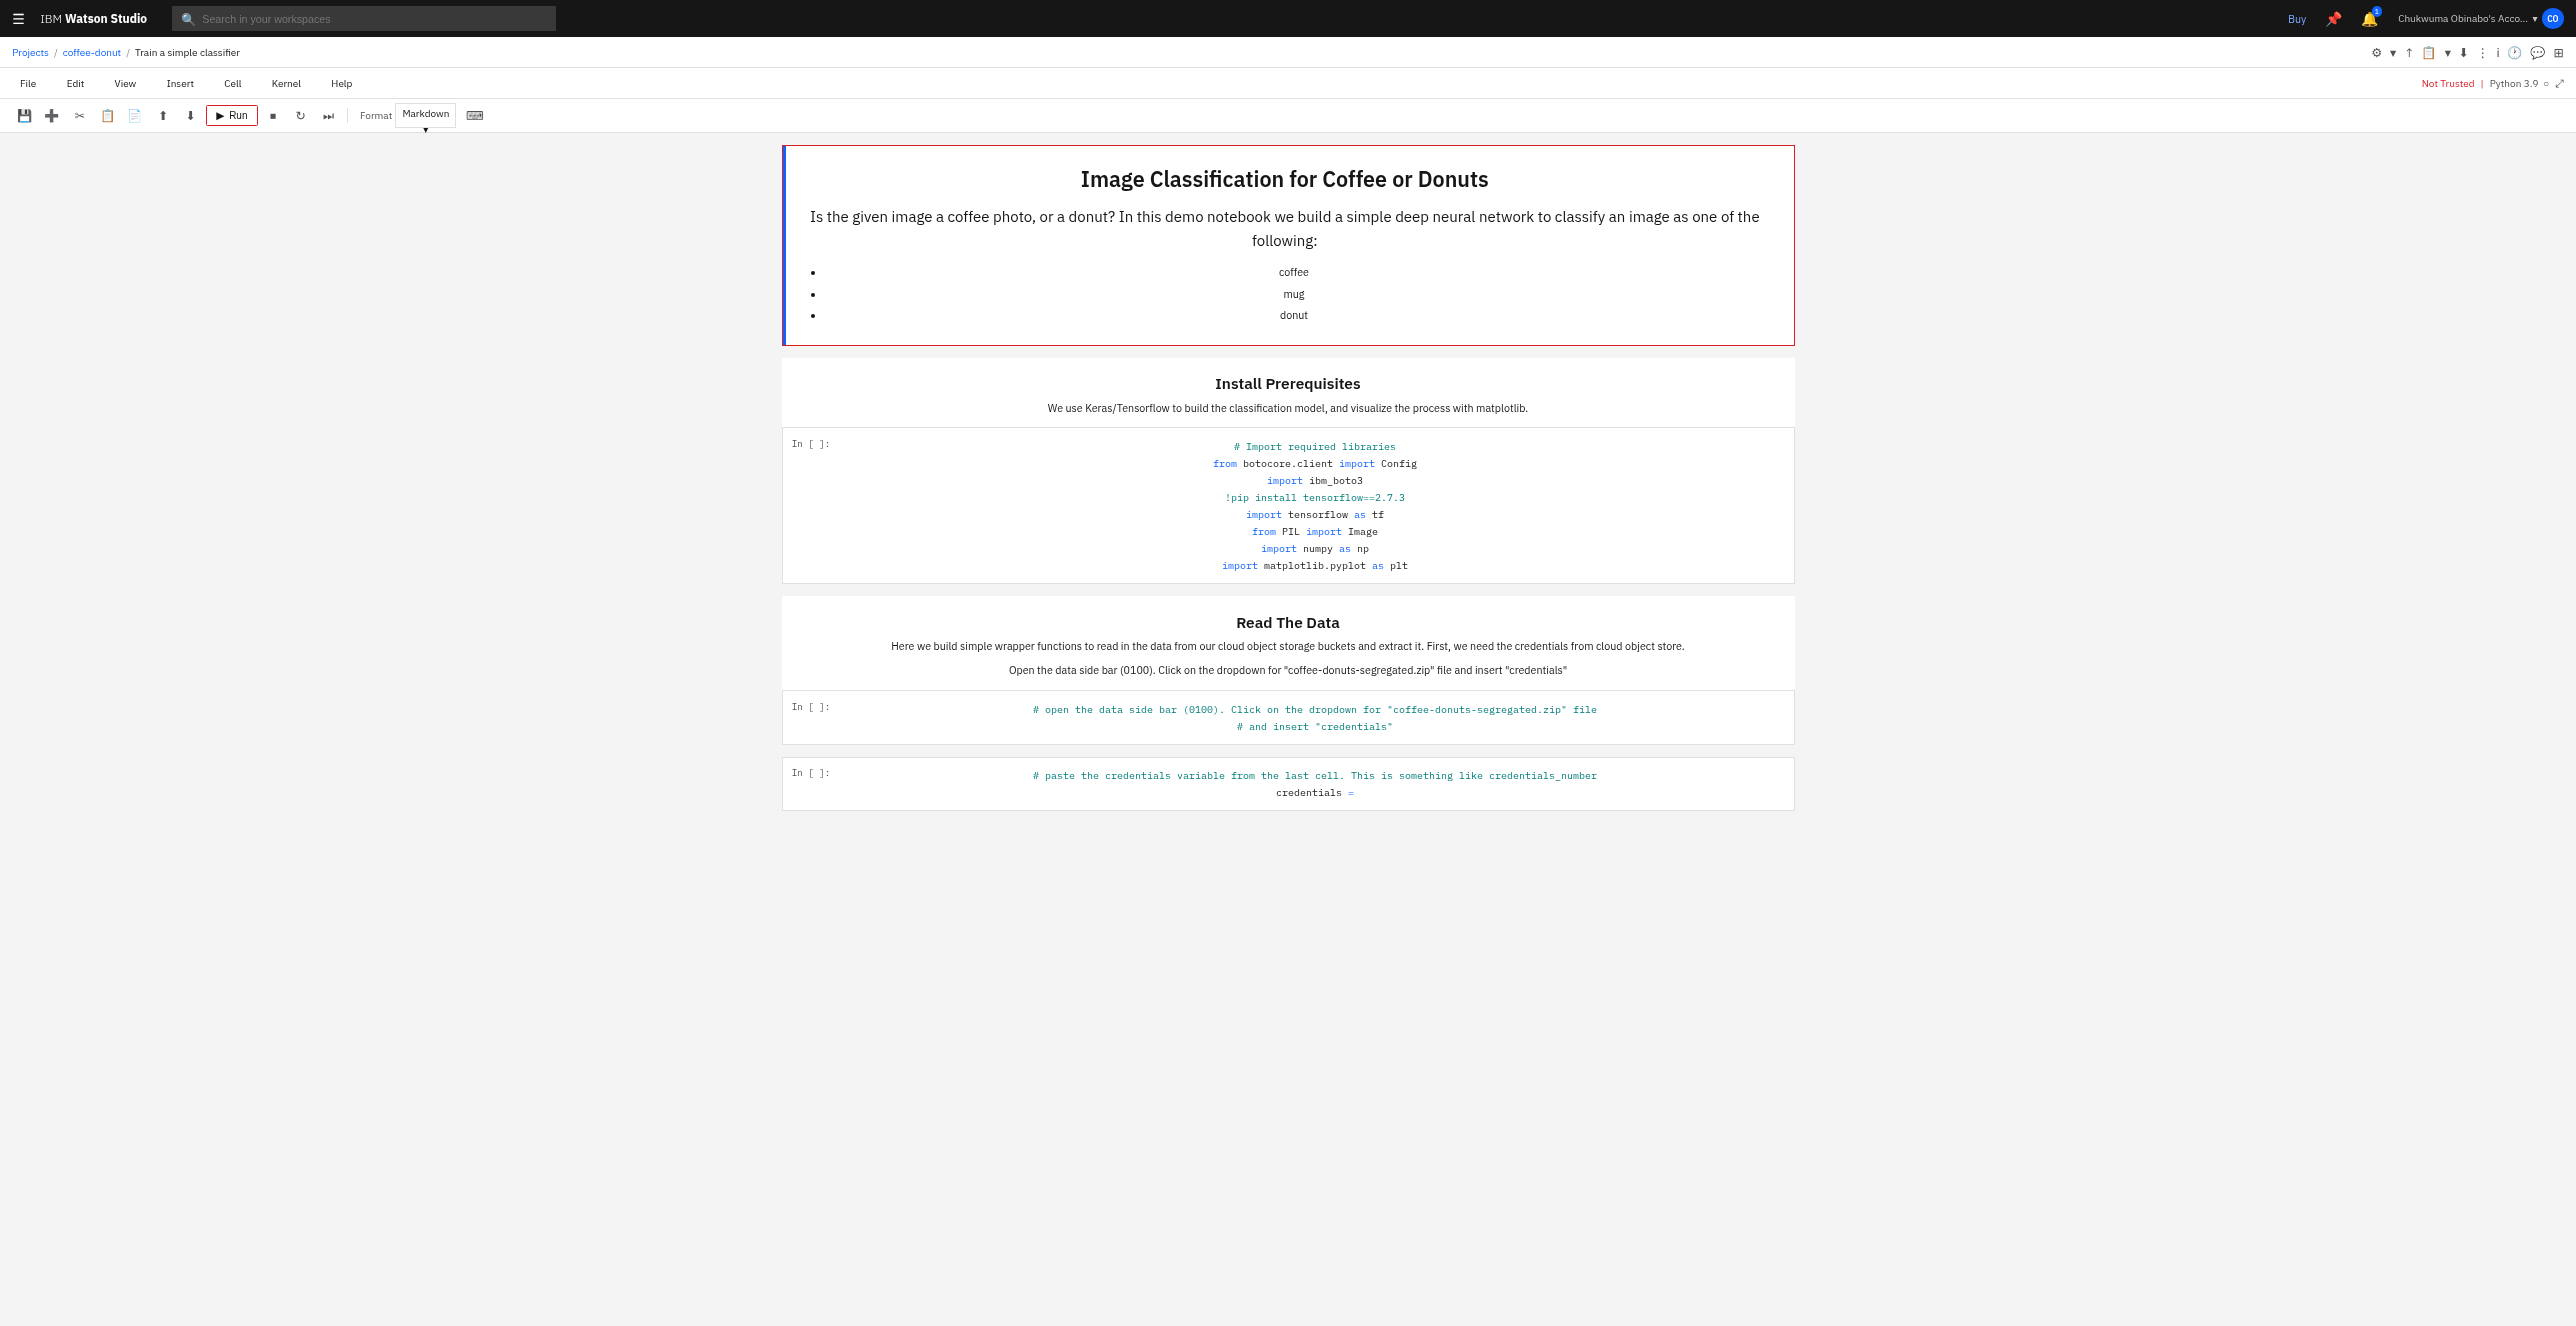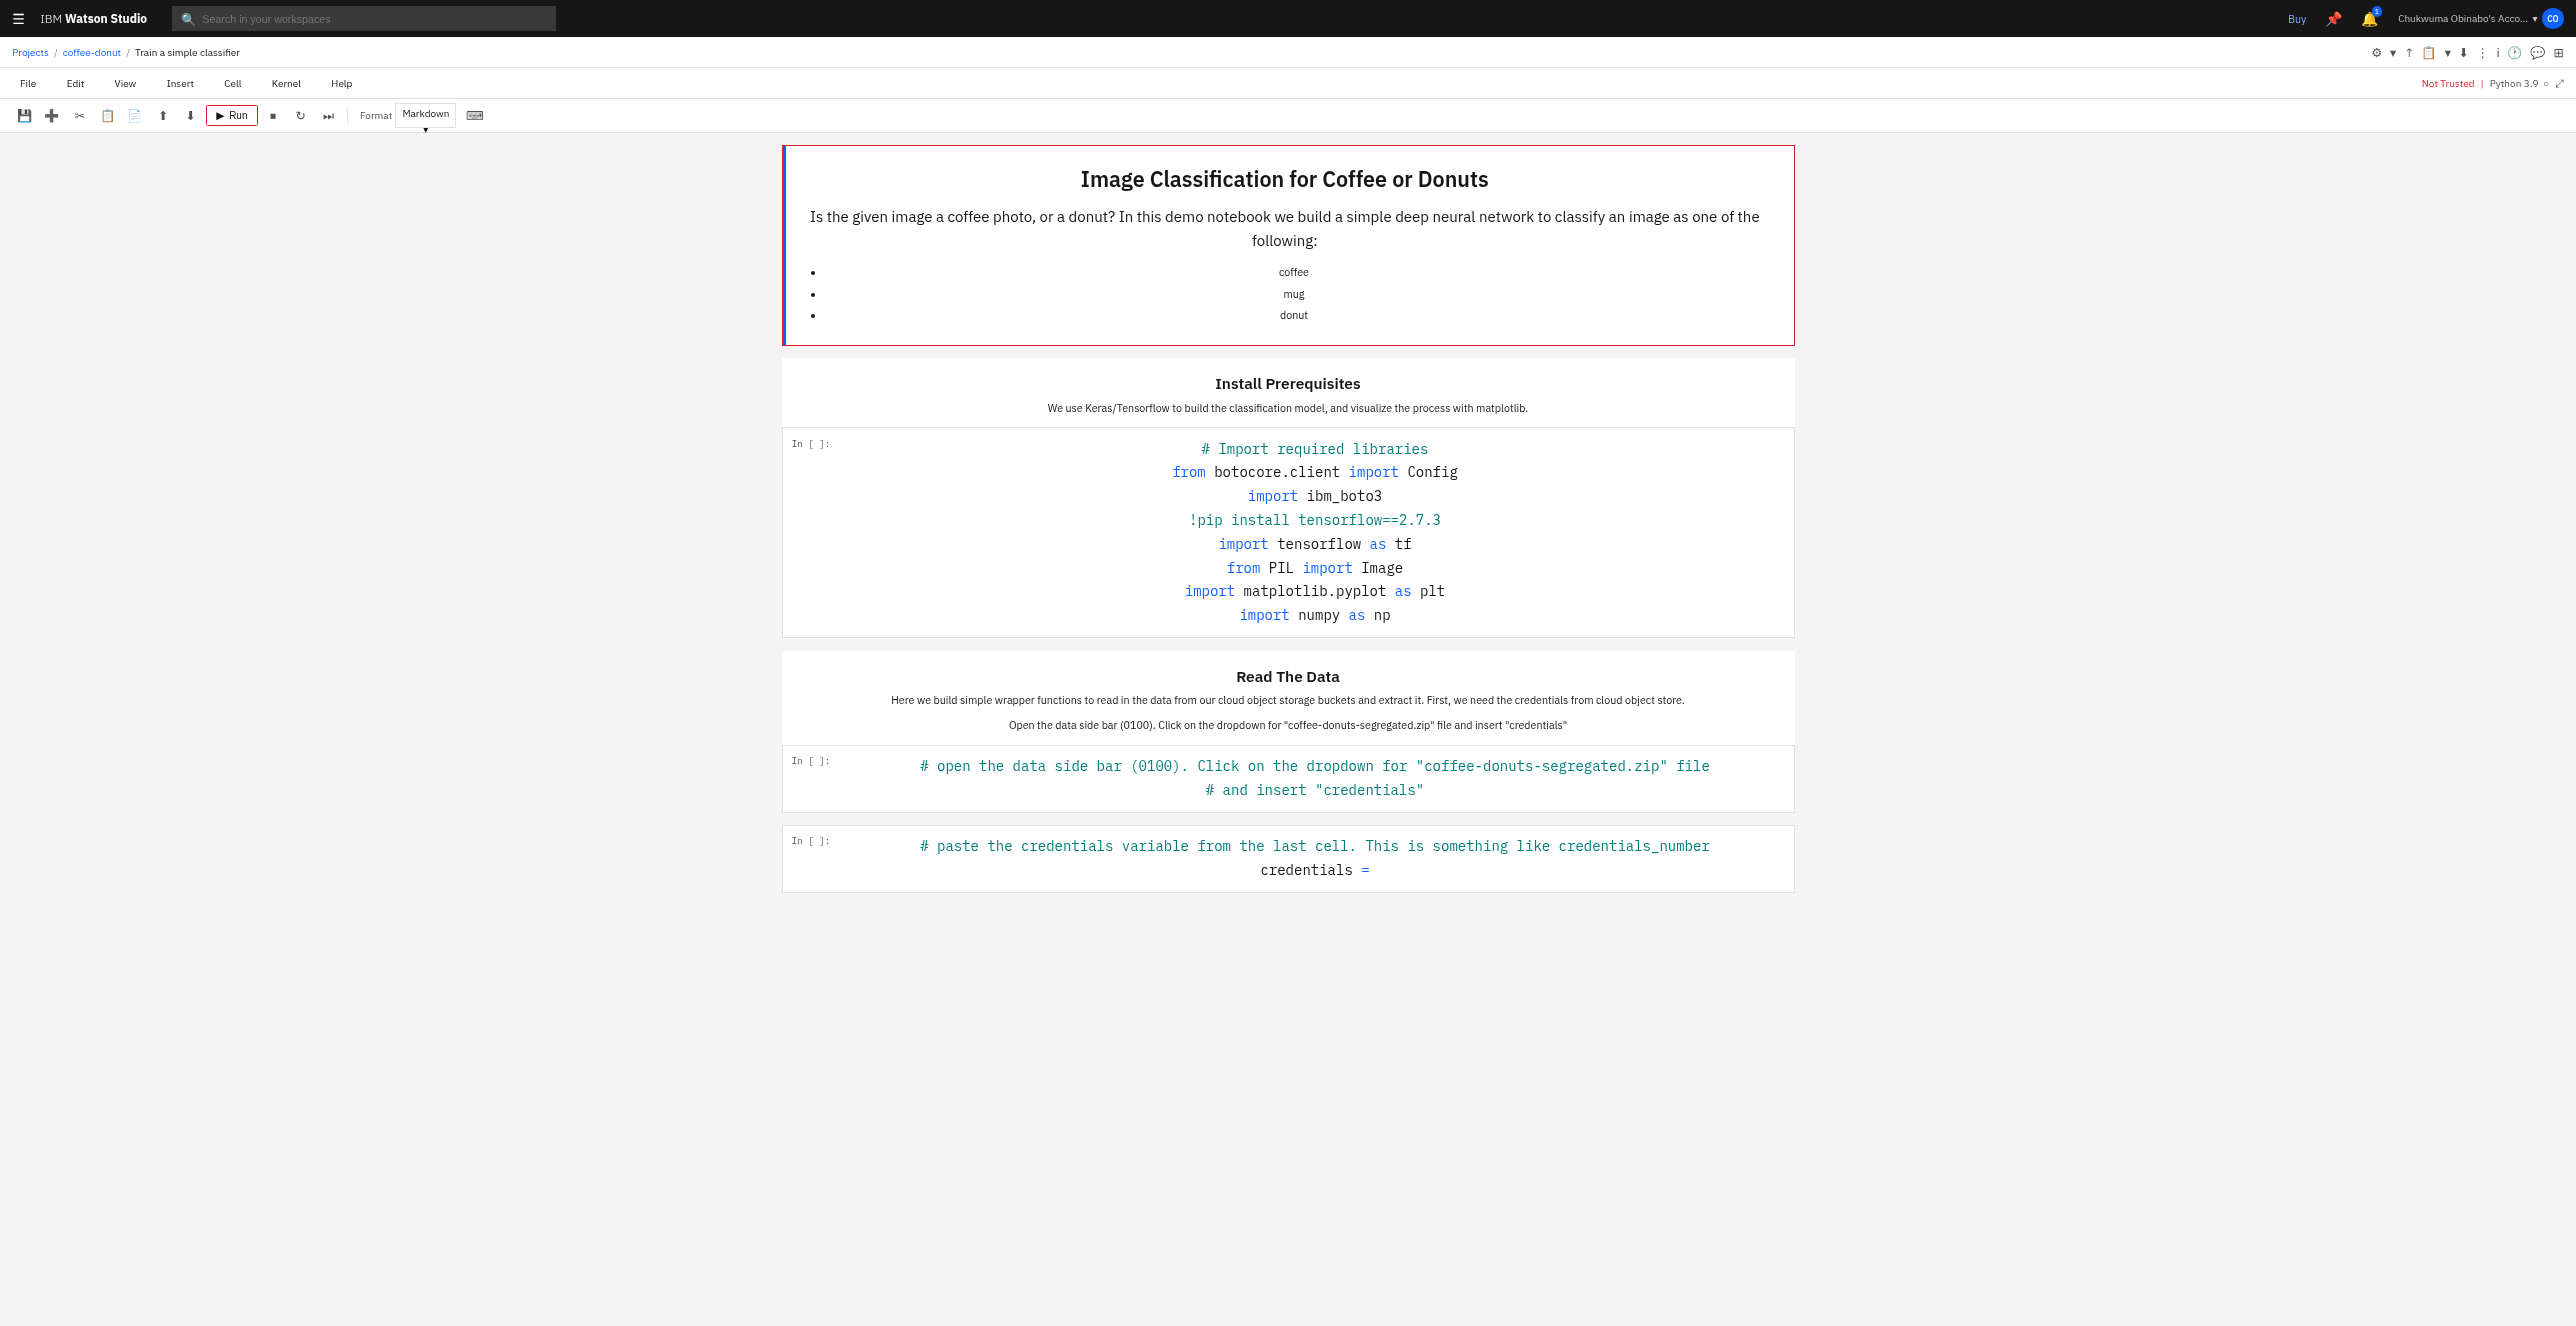--- a/index.html
+++ b/index.html
@@ -145,21 +145,21 @@
       display: flex;
     }
     .code-cell .cell-label {
       color: #525252; font-size: 9.2px; padding: 9.2px 6.1px 0 9.2px;
       white-space: nowrap; font-family: 'IBM Plex Mono', monospace;
       min-width: 54px;
     }
     .code-cell .cell-code {
       padding: 9.2px 12.3px;
       font-family: 'IBM Plex Mono', 'Courier New', monospace;
-      font-size: 14px;
+      font-size: 10px;
       line-height: 1.7;
       flex: 1;
     }
     .code-cell .cell-code .cm-comment { color: #007d79; }
     .code-cell .cell-code .cm-keyword { color: #0f62fe; }
     .code-cell .cell-code .cm-normal { color: #161616; }
     .code-cell .cell-code .cm-pip { color: #007d79; }
 
     .section-block {
       background: #fff;
@@ -308,24 +308,24 @@
         <div>
           <span class="cm-pip">!pip install tensorflow==2.7.3</span>
         </div>
         <div>
           <span class="cm-keyword">import</span><span class="cm-normal"> tensorflow </span><span class="cm-keyword">as</span><span class="cm-normal"> tf</span>
         </div>
         <div>
           <span class="cm-keyword">from</span><span class="cm-normal"> PIL </span><span class="cm-keyword">import</span><span class="cm-normal"> Image</span>
         </div>
         <div>
+          <span class="cm-keyword">import</span><span class="cm-normal"> numpy </span><span class="cm-keyword">as</span><span class="cm-normal"> np</span>
+        </div>
+        <div>
           <span class="cm-keyword">import</span><span class="cm-normal"> matplotlib.pyplot </span><span class="cm-keyword">as</span><span class="cm-normal"> plt</span>
-        </div>
-        <div>
-          <span class="cm-keyword">import</span><span class="cm-normal"> numpy </span><span class="cm-keyword">as</span><span class="cm-normal"> np</span>
         </div>
       </div>
     </div>
   </div>
 
   <div class="content-wrapper">
     <div class="section-block">
       <h2>Read The Data</h2>
       <p>Here we build simple wrapper functions to read in the data from our cloud object storage buckets and extract it. First, we need the credentials from cloud object store.</p>
       <p>Open the data side bar (0100). Click on the dropdown for "coffee-donuts-segregated.zip" file and insert "credentials"</p>

